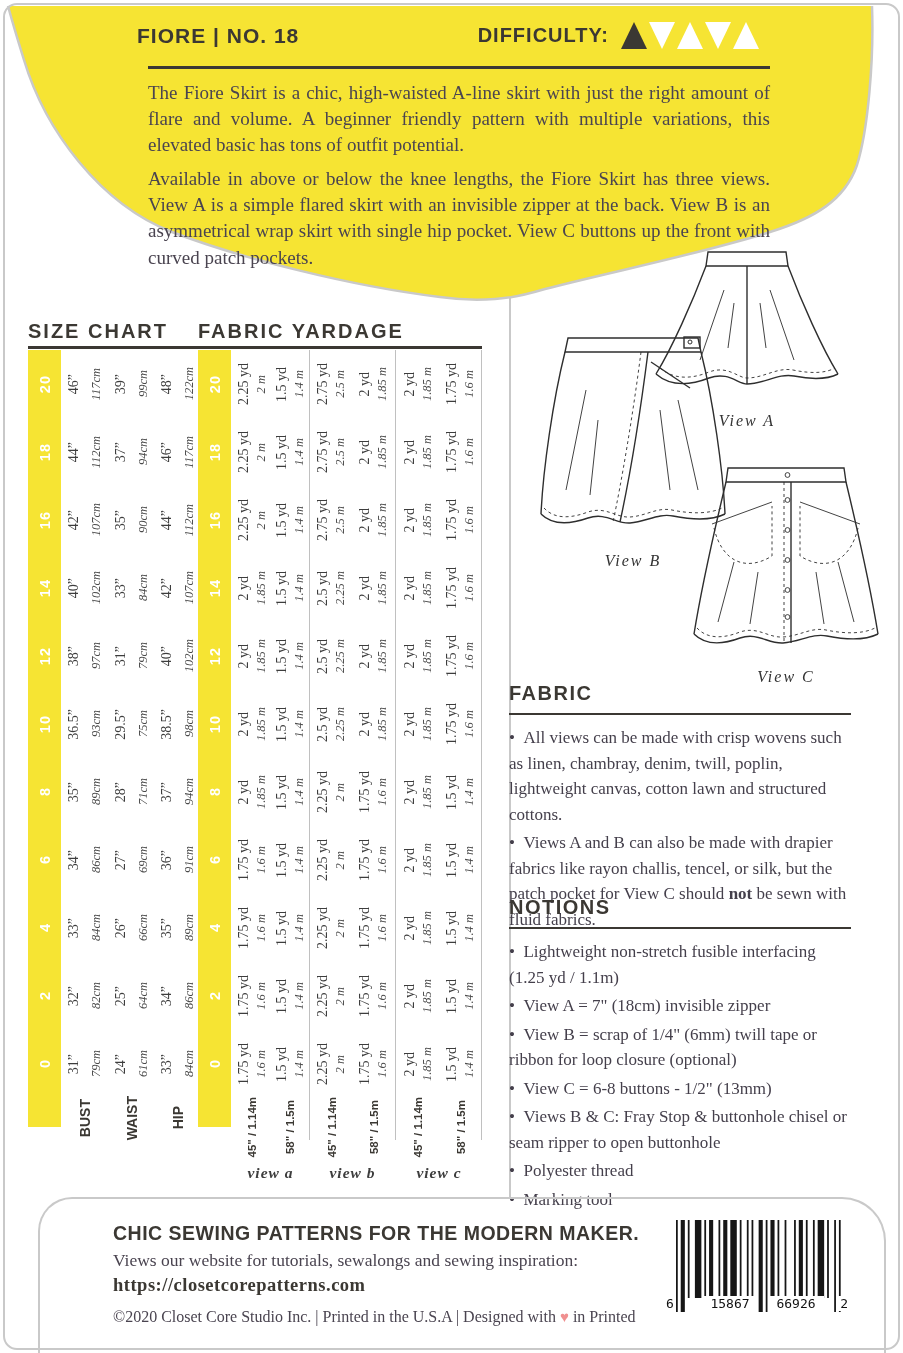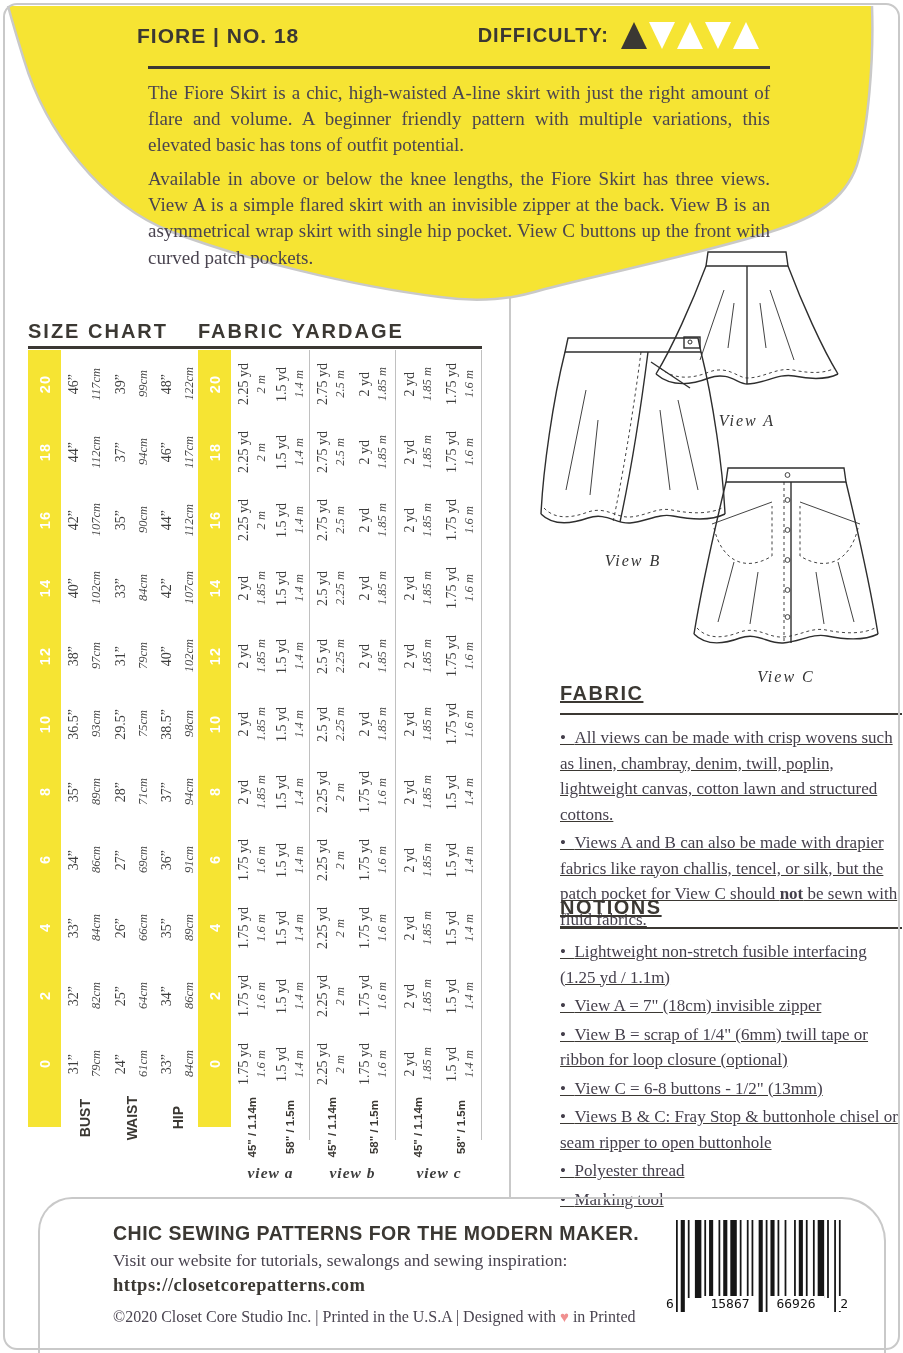--- a/index.html
+++ b/index.html
@@ -41,21 +41,21 @@
   .lab .vt{font-weight:bold;color:var(--ink);}
   .vdiv{position:absolute;top:350px;height:790px;width:1px;background:#c0c0c0;z-index:2;}
   .view-cap{position:absolute;top:1164px;text-align:center;z-index:2;
             font-family:"Liberation Serif",serif;font-style:italic;font-weight:bold;font-size:15.5px;letter-spacing:1px;color:#3d3d3d;}
 
   
   .divider{position:absolute;left:509px;top:297px;width:2px;height:900px;background:var(--line);z-index:2;}
   .illus{position:absolute;display:flex;flex-direction:column;align-items:center;z-index:2;}
   .illus svg{display:block;}
   .cap{font-family:"Liberation Serif",serif;font-style:italic;font-size:16px;letter-spacing:2px;color:#333;margin-top:4px;}
-  .sect{position:absolute;left:560px;width:342px;z-index:2;text-decoration:underline;}
+  .sect{position:absolute;left:509px;width:342px;z-index:2;}
   .sect h2{margin:0 0 10px 0;font-size:20px;font-weight:bold;letter-spacing:1.5px;color:var(--ink);
            border-bottom:2.5px solid var(--ink);padding-bottom:8px;}
   .bullet{margin:0 0 3px 0;font-family:"Liberation Serif",serif;font-size:17px;line-height:1.5;color:#443F4B;}
   .bullet b{font-weight:bold;}
 
   
   .footer-card{position:absolute;left:38px;top:1197px;width:844px;height:156px;z-index:2;
                border:2px solid var(--line);border-bottom:none;border-radius:34px 44px 0 0;}
   .f-head{position:absolute;left:113px;top:1222px;font-size:19.5px;font-weight:bold;letter-spacing:0.5px;color:var(--ink);z-index:3;}
   .f-line{position:absolute;left:113px;top:1250px;font-family:"Liberation Serif",serif;font-size:17.5px;color:var(--body-ink);z-index:3;}
@@ -784,21 +784,21 @@
         <p class="bullet"><span>• </span><span>View B = scrap of 1/4" (6mm) twill tape or ribbon for loop closure (optional)</span></p>
         <p class="bullet"><span>• </span><span>View C = 6-8 buttons - 1/2" (13mm)</span></p>
         <p class="bullet"><span>• </span><span>Views B &amp; C: Fray Stop &amp; buttonhole chisel or seam ripper to open buttonhole</span></p>
         <p class="bullet"><span>• </span><span>Polyester thread</span></p>
         <p class="bullet"><span>• </span><span>Marking tool</span></p>
       </div>
   </div>
 
   <div class="footer-card"></div>
   <div class="f-head">CHIC SEWING PATTERNS FOR THE MODERN MAKER.</div>
-  <div class="f-line">Visit our website for tutorials, sewalongs and sewing inspiration:</div>
+  <div class="f-line">Views our website for tutorials, sewalongs and sewing inspiration:</div>
   <div class="f-url">https://closetcorepatterns.com</div>
   <div class="f-copy"><span>©2020 Closet Core Studio Inc. | Printed in the U.S.A | Designed with </span><span class="heart">♥</span><span> in Printed</span></div>
 
   <div class="barcode">
     <svg id="bc-svg" width="170" height="100" viewBox="0 0 170 100">
         <rect x="0.00" y="4" width="1.76" height="92" fill="#161616"></rect>
         <rect x="4.72" y="4" width="4.12" height="92" fill="#161616"></rect>
         <rect x="11.81" y="4" width="1.76" height="78" fill="#161616"></rect>
         <rect x="18.89" y="4" width="6.48" height="78" fill="#161616"></rect>
         <rect x="28.33" y="4" width="1.76" height="78" fill="#161616"></rect>

